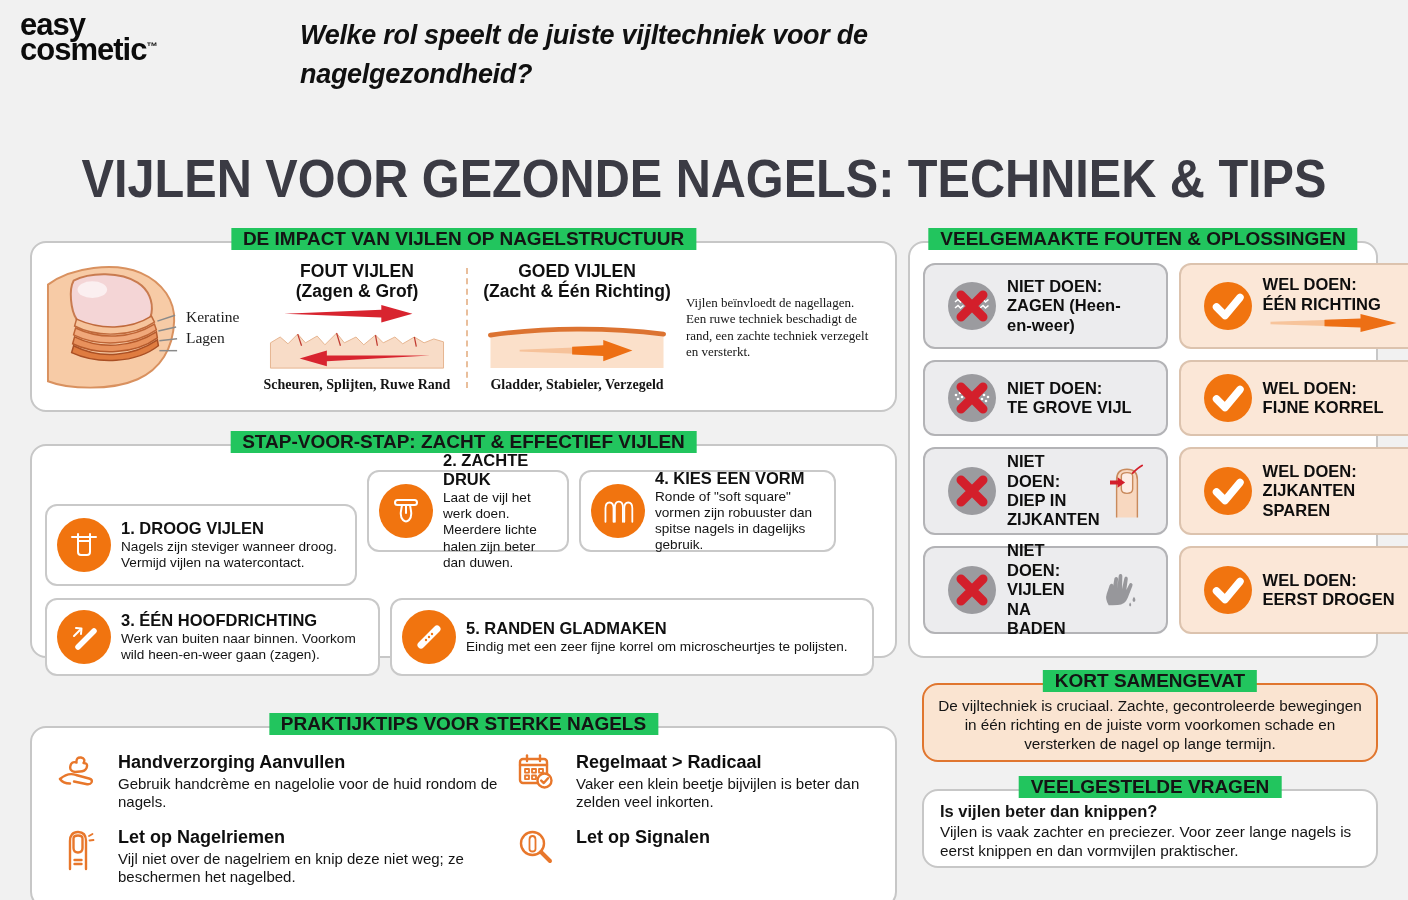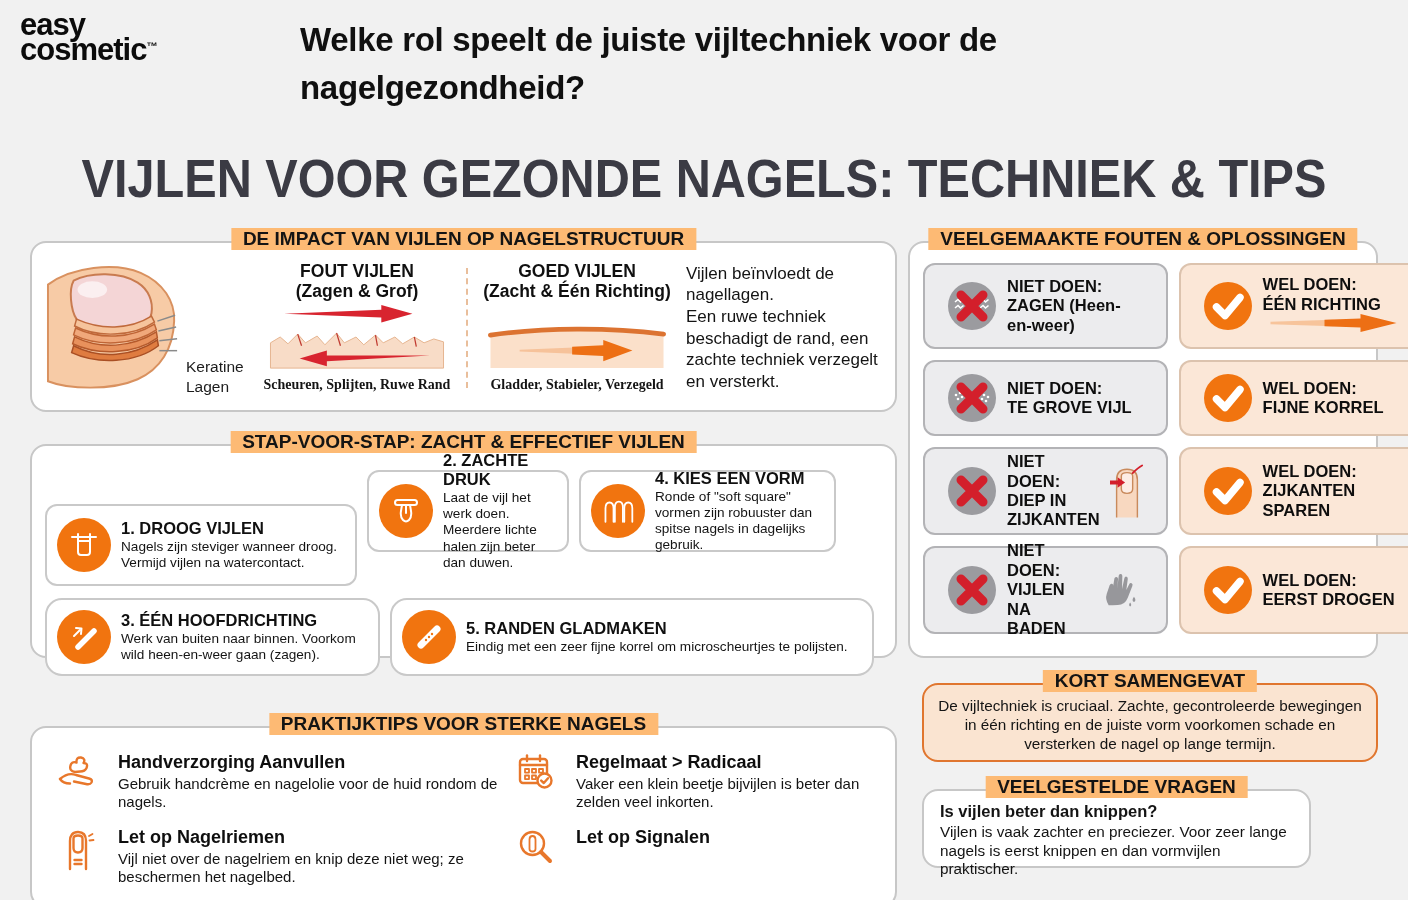--- a/index.html
+++ b/index.html
@@ -3,48 +3,48 @@
 <meta charset="utf-8">
 <style>
   html,body{margin:0;padding:0;background:#F1F1F1;}
   .page{position:relative;width:1408px;height:900px;background:#F1F1F1;overflow:hidden;
         font-family:"Liberation Sans",sans-serif;color:#141414;}
 
   
   .logo{position:absolute;left:20px;top:12px;line-height:0.82;color:#0b0b0b;}
   .logo .l1,.logo .l2{font-size:31px;font-weight:bold;letter-spacing:-1px;}
   .logo .tm{font-size:11px;font-weight:bold;vertical-align:10px;letter-spacing:0;}
-  .question{position:absolute;left:300px;top:16px;font-size:33px;font-weight:bold;color:#101010;line-height:1.45;letter-spacing:-0.3px;}
+  .question{position:absolute;left:300px;top:16px;font-size:27px;font-weight:bold;color:#101010;line-height:1.45;letter-spacing:-0.3px;font-style:italic;}
   .main-title{position:absolute;top:147px;left:0;width:100%;text-align:center;font-size:54px;font-weight:bold;
               color:#3B3B44;transform:scaleX(0.9);letter-spacing:0;white-space:nowrap;}
 
   
   .panel{position:absolute;background:#fff;border:2px solid #C7C7C7;border-radius:16px;box-sizing:border-box;}
-  .panel-title{position:absolute;top:-15px;left:50%;transform:translateX(-50%);background:#fdba74;
+  .panel-title{position:absolute;top:-15px;left:50%;transform:translateX(-50%);background:#22c55e;
                padding:0 12px;font-size:19px;font-weight:bold;color:#141414;white-space:nowrap;}
 
   
   #impact-panel{left:30px;top:241px;width:867px;height:171px;}
   .impact-body{display:flex;align-items:center;height:100%;padding:6px 14px 4px;box-sizing:border-box;}
-  .nail-illu{flex:none;display:flex;align-items:flex-end;width:212px;}
+  .nail-illu{flex:none;display:flex;align-items:center;width:212px;font-family:Liberation Serif, serif;}
   .keratine-label{font-size:15.5px;line-height:1.3;color:#1c1c1c;margin-left:2px;}
   .technique{flex:none;width:198px;text-align:center;}
   .tech-title{font-size:17.5px;font-weight:bold;line-height:1.12;color:#101010;}
   .tech-caption{font-size:14px;font-weight:600;color:#151515;margin-top:1px;font-family:Liberation Serif, serif;}
   .impact-divider{flex:none;width:0;border-left:2px dashed #E9BE9B;height:120px;margin:0 10px;}
-  .impact-desc{flex:1;font-size:17px;line-height:1.27;font-weight:500;white-space:pre-line;padding-left:10px;}
+  .impact-desc{flex:1;font-size:13px;line-height:1.27;font-weight:500;white-space:pre-line;padding-left:10px;font-family:Liberation Serif, serif;}
 
   
   #steps-panel{left:30px;top:444px;width:867px;height:214px;}
   .steps-body{padding:24px 13px 10px;}
   .srow{display:flex;gap:10px;}
   .srow + .srow{margin-top:12px;}
   .step-card{border:2px solid #C9C9C9;border-radius:12px;display:flex;align-items:center;gap:10px;
              padding:6px 10px;box-sizing:border-box;background:#fff;}
-  .srow1 .step-card{height:82px;} .srow2 .step-card{height:78px;border-radius:17px;}
+  .srow1 .step-card{height:82px;} .srow2 .step-card{height:78px;}
   .w1{width:312px;margin-top:34px;} .w2{width:202px;} .w3{width:257px;} .w4{width:335px;} .w5{width:484px;}
   .step-icon{width:54px;height:54px;border-radius:50%;background:#F1740F;flex:none;
              display:flex;align-items:center;justify-content:center;}
   .step-title{font-size:16.5px;font-weight:bold;color:#101010;}
   .step-text{font-size:13.6px;line-height:1.18;margin-top:1px;}
 
   
   #tips-panel{left:30px;top:726px;width:867px;height:182px;}
   .tips-body{display:grid;grid-template-columns:452px 1fr;row-gap:16px;column-gap:6px;padding:24px 18px 8px;}
   .tip{display:flex;gap:12px;align-items:flex-start;}
@@ -59,21 +59,21 @@
   .mcard{border-radius:12px;display:flex;align-items:center;gap:10px;padding:4px 22px;box-sizing:border-box;}
   .mcard.dont{background:#ECECEE;border:2px solid #B3B3B6;}
   .mcard.do{background:#FBE7D7;border:2px solid #DCC3AE;}
   .micon{width:50px;height:50px;flex:none;}
   .mtext{font-size:16.5px;font-weight:bold;line-height:1.18;color:#0e0e0e;}
   .mextra{flex:none;margin-left:auto;}
 
   
   #summary-box{left:922px;top:683px;width:456px;height:79px;background:#FAE4D1;border:2.5px solid #E0762F;}
   .summary-text{padding:12px 14px 6px;text-align:center;font-size:15.3px;line-height:1.24;font-weight:500;}
-  #faq-box{left:922px;top:789px;width:389px;height:79px;}
+  #faq-box{left:922px;top:789px;width:456px;height:79px;}
   .faq-q{font-size:16.5px;font-weight:bold;padding:11px 16px 0;}
   .faq-a{font-size:15.3px;line-height:1.22;padding:2px 16px 0;font-weight:500;}
 </style>
 </head>
 <body>
 
 <div class="page">
 
   <div class="logo">
     <div class="l1">easy</div>

